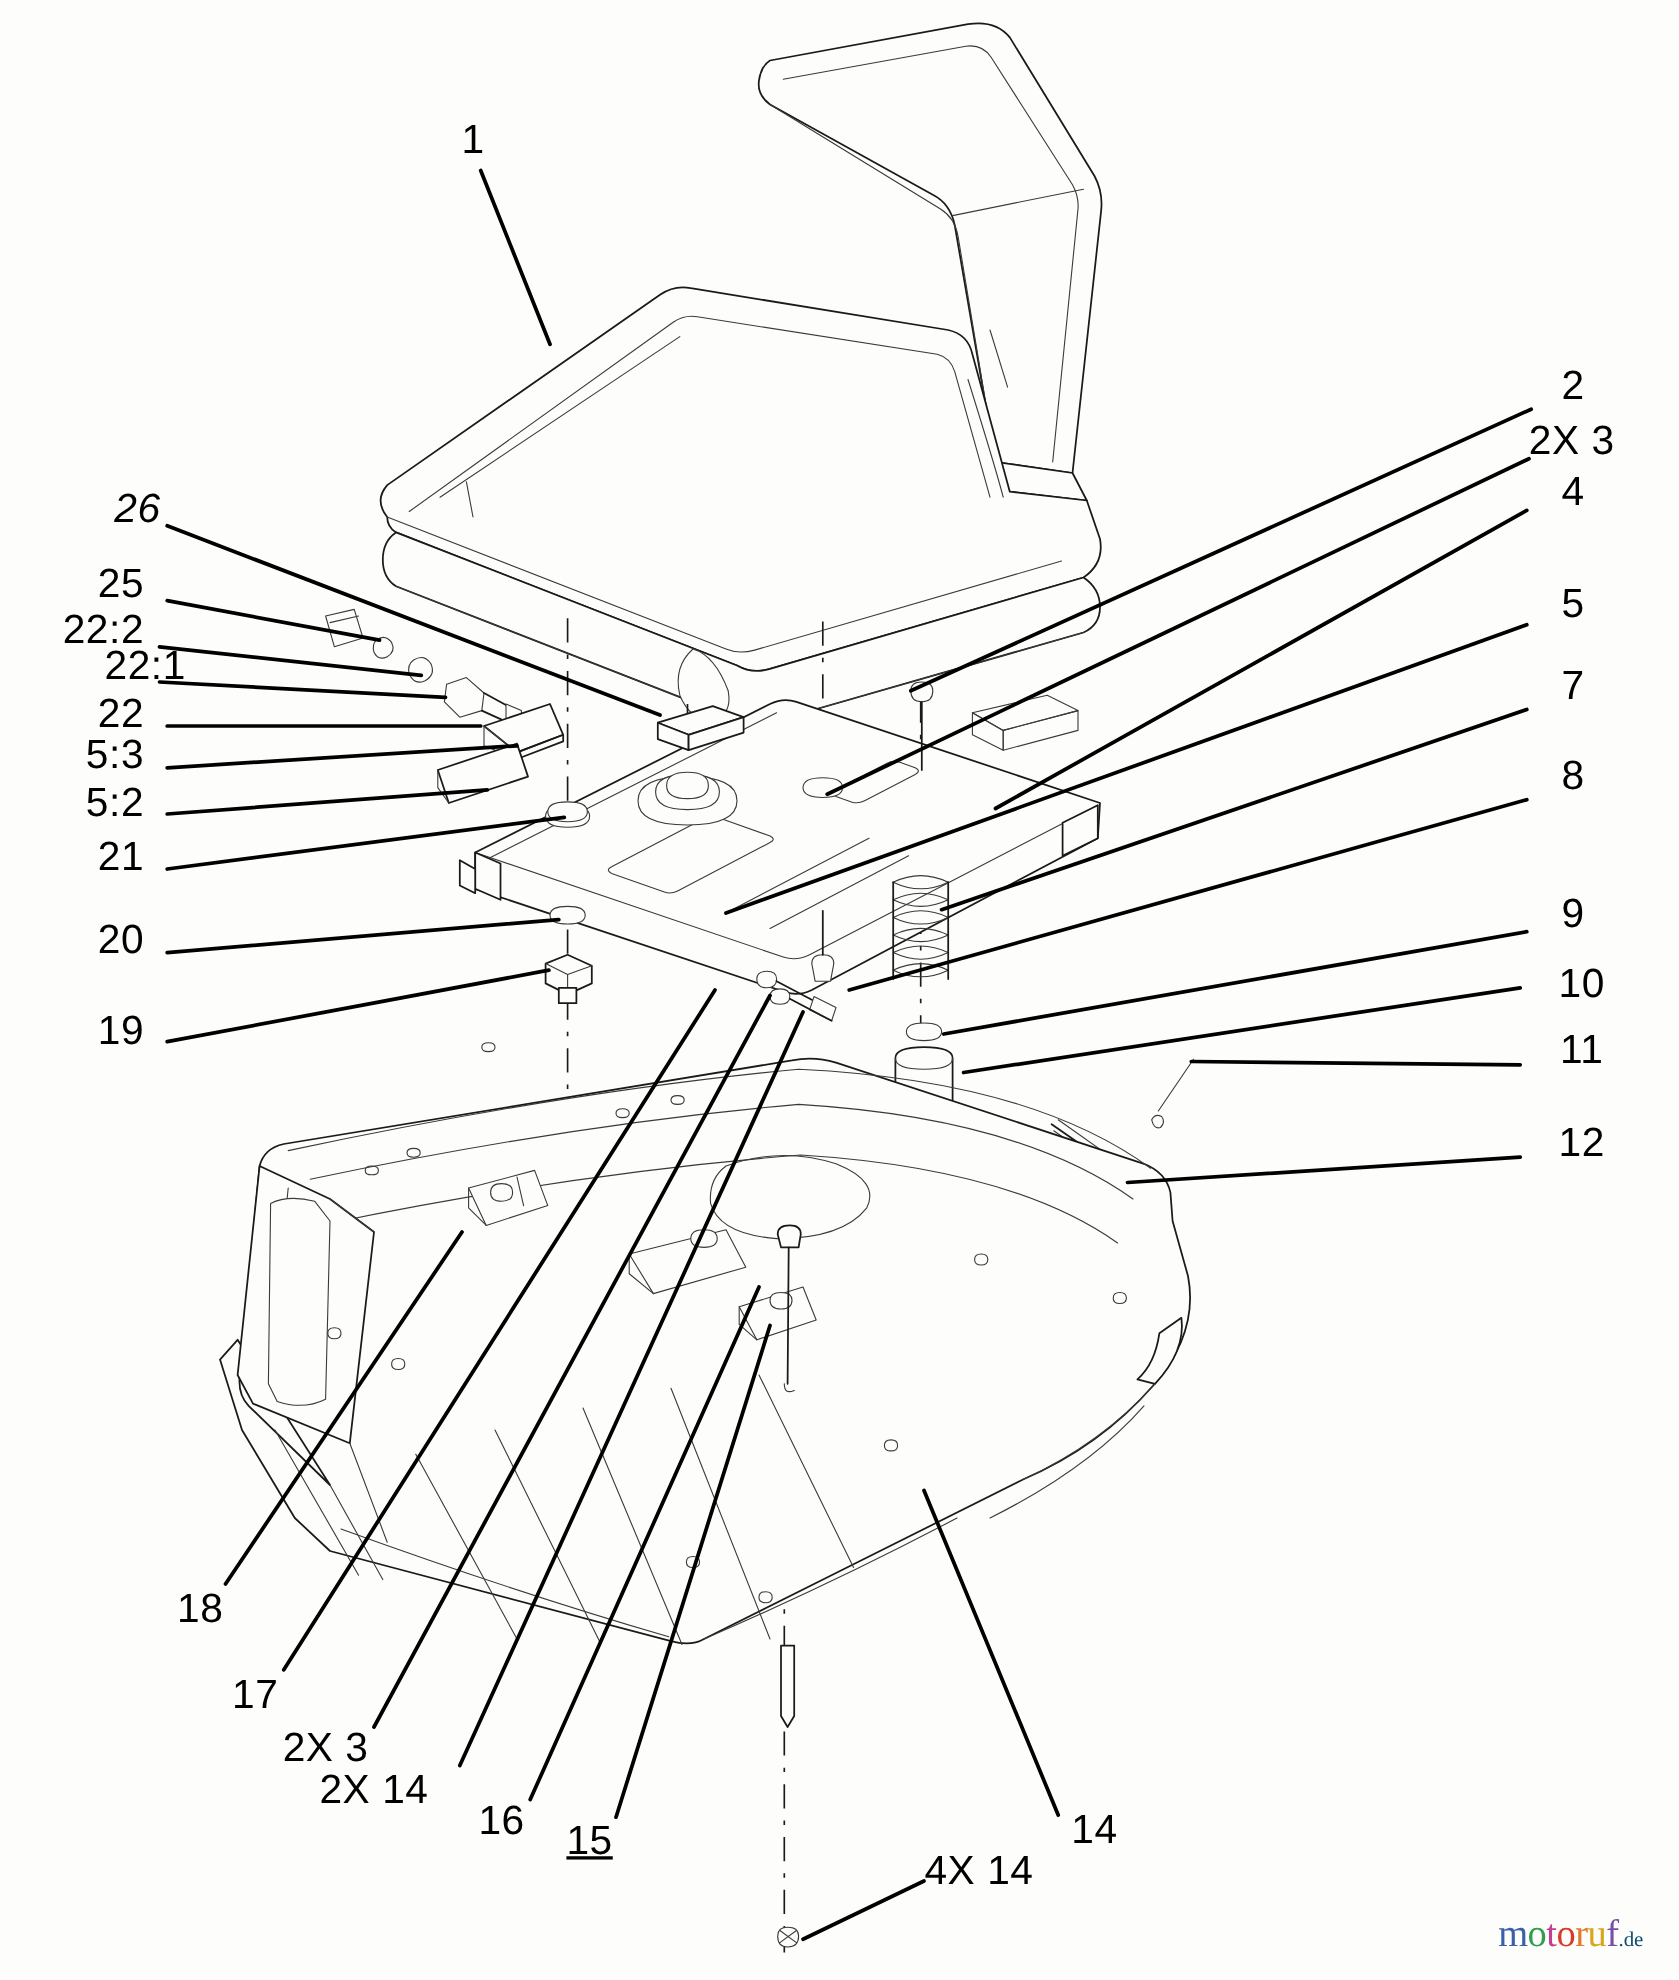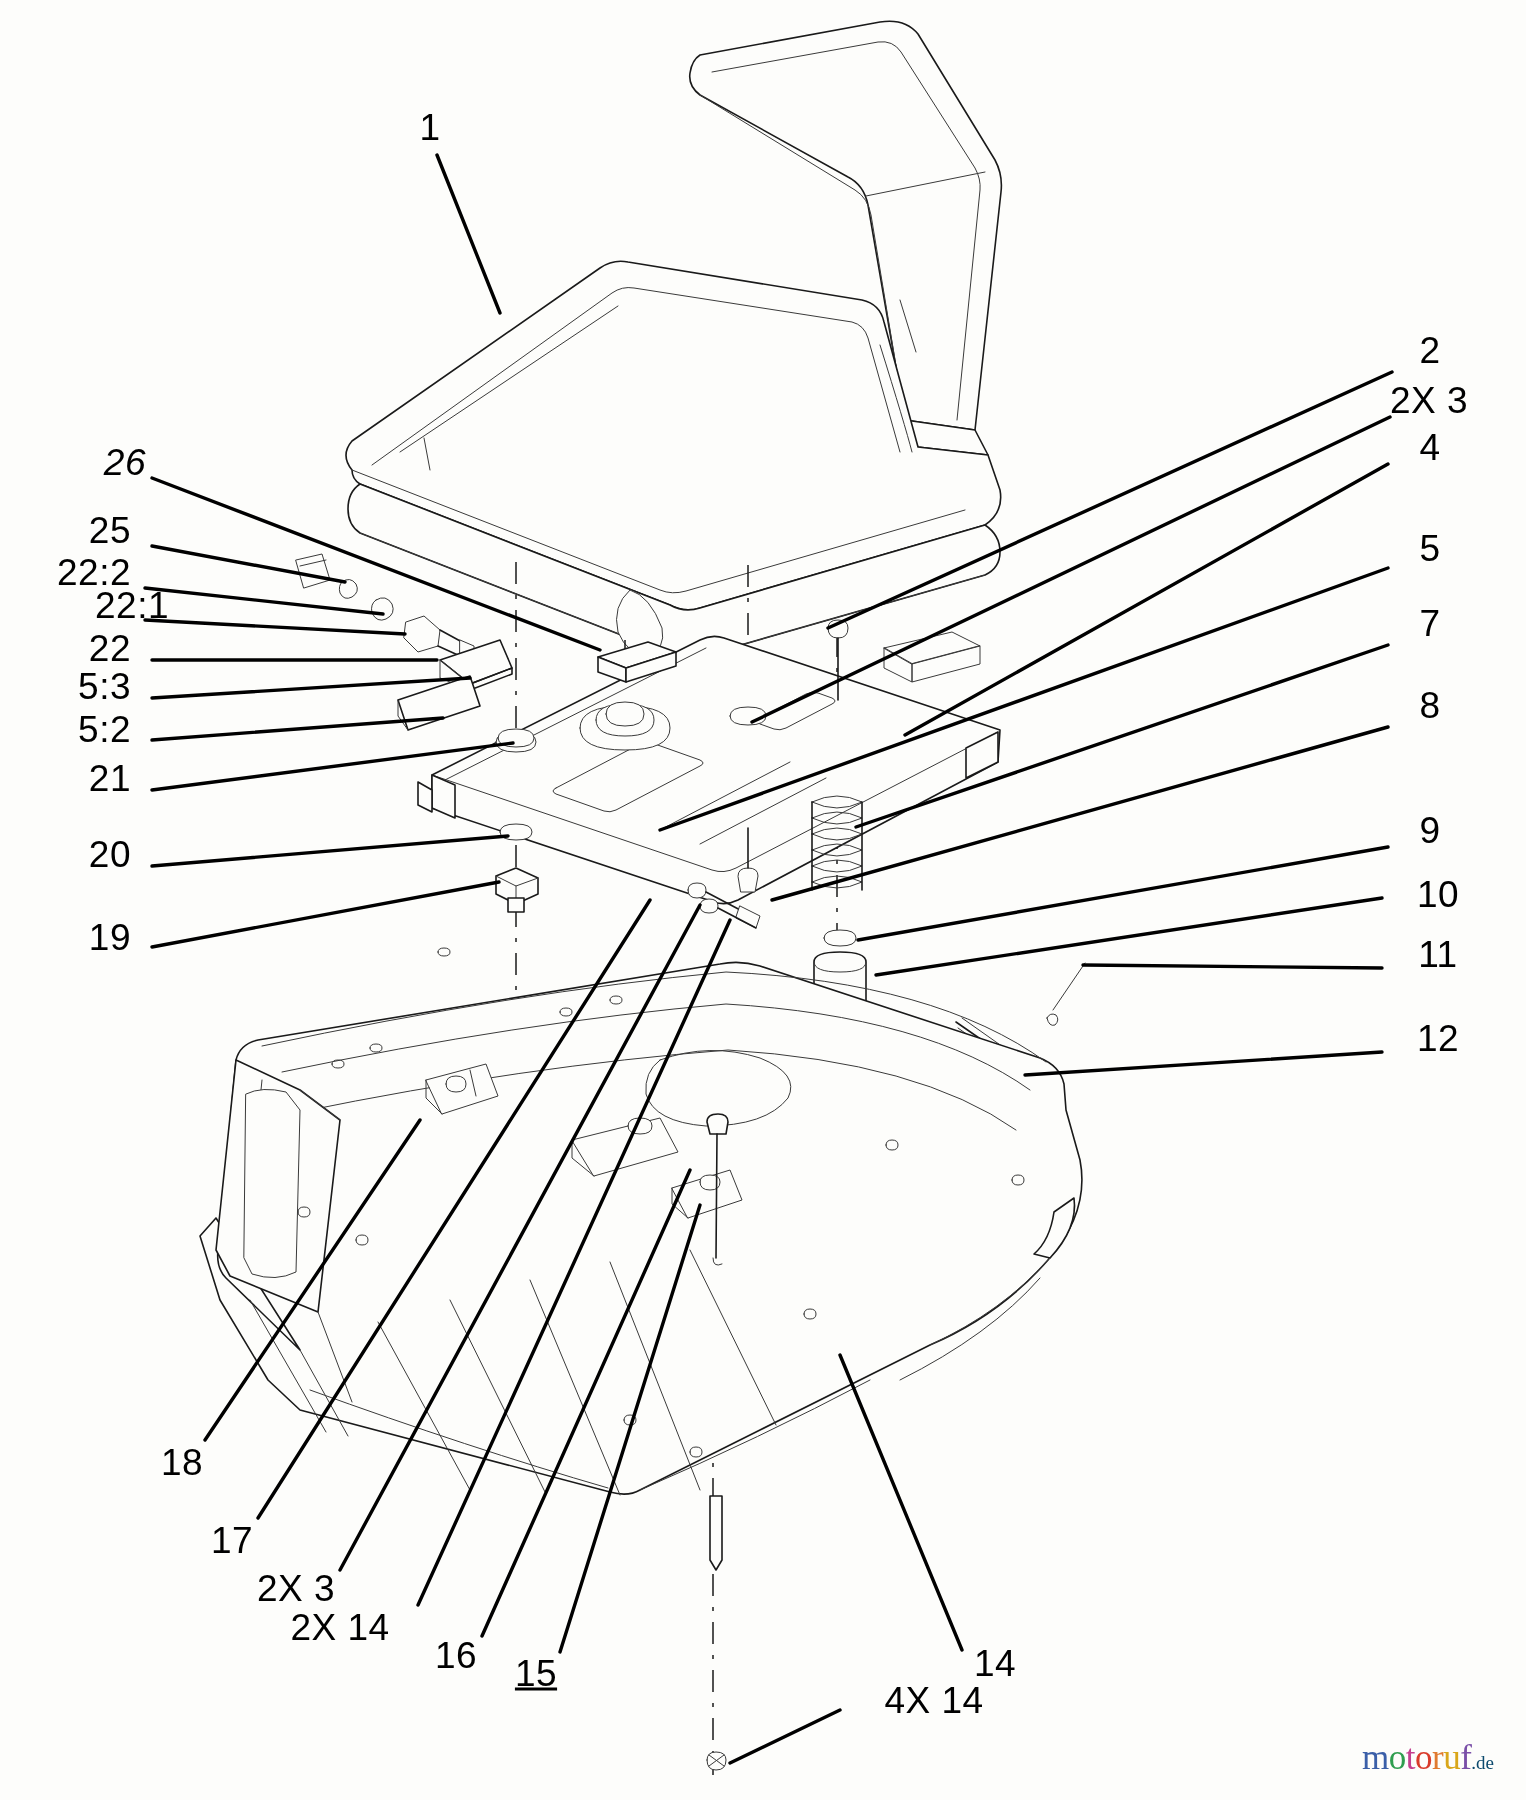--- a/index.html
+++ b/index.html
@@ -327,20 +327,20 @@
       <div class="callout r" style="left: 131px; top: 778px;">21</div>
       <div class="callout r" style="left: 131px; top: 854px;">20</div>
       <div class="callout r" style="left: 131px; top: 937px;">19</div>
       <div class="callout c" style="left: 182px; top: 1462px;">18</div>
       <div class="callout c" style="left: 232px; top: 1540px;">17</div>
       <div class="callout c" style="left: 296px; top: 1588px;">2X 3</div>
       <div class="callout c" style="left: 340px; top: 1627px;">2X 14</div>
       <div class="callout c" style="left: 456px; top: 1655px;">16</div>
       <div class="callout c" style="left: 536px; top: 1673px; text-decoration: underline;">15</div>
       <div class="callout c" style="left: 995px; top: 1663px;">14</div>
-      <div class="callout c" style="left: 890px; top: 1700px; margin-left: 44px;">4X 14</div>
+      <div class="callout c" style="left: 890px; top: 1700px;">4X 14</div>
     </div>
 
   <div id="watermark">
     <span id="wm-letters"><span style="color: rgb(59, 95, 168);">m</span><span style="color: rgb(47, 158, 79);">o</span><span style="color: rgb(196, 63, 143);">t</span><span style="color: rgb(217, 59, 43);">o</span><span style="color: rgb(224, 122, 47);">r</span><span style="color: rgb(217, 166, 26);">u</span><span style="color: rgb(122, 79, 168);">f</span></span><span class="wm-tld">.de</span>
   </div>
 
 </div>
 
 </body></html>

